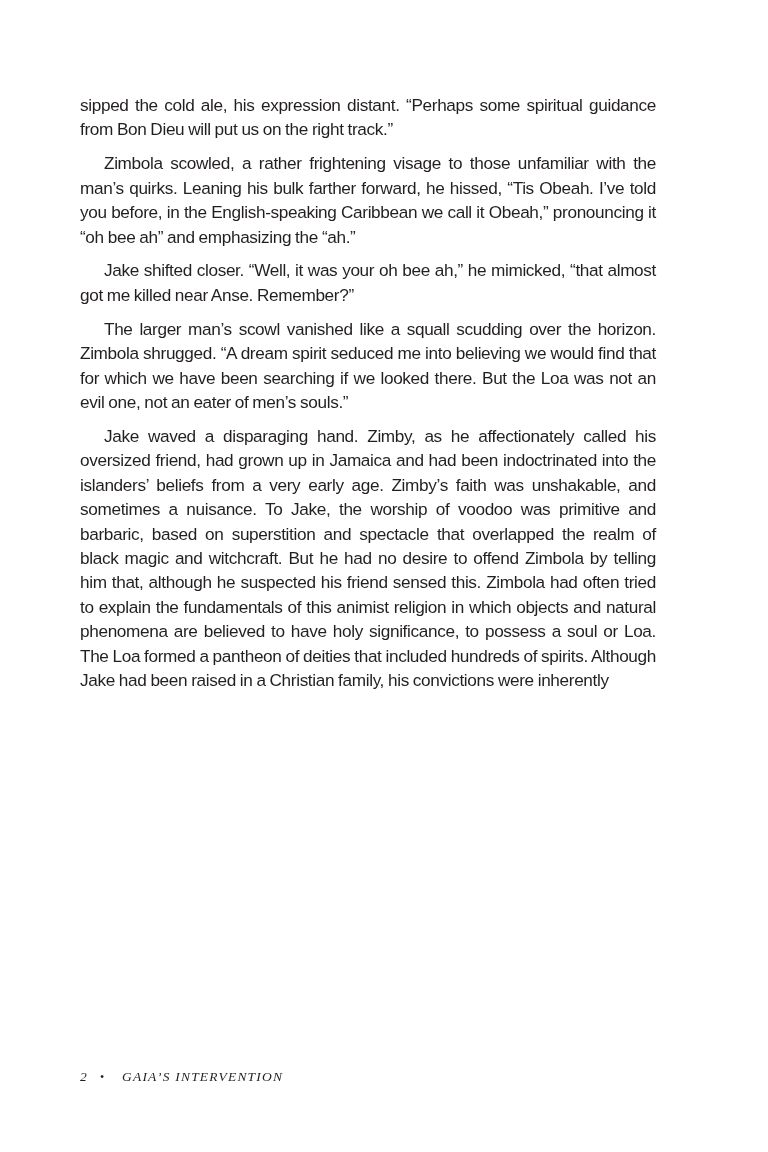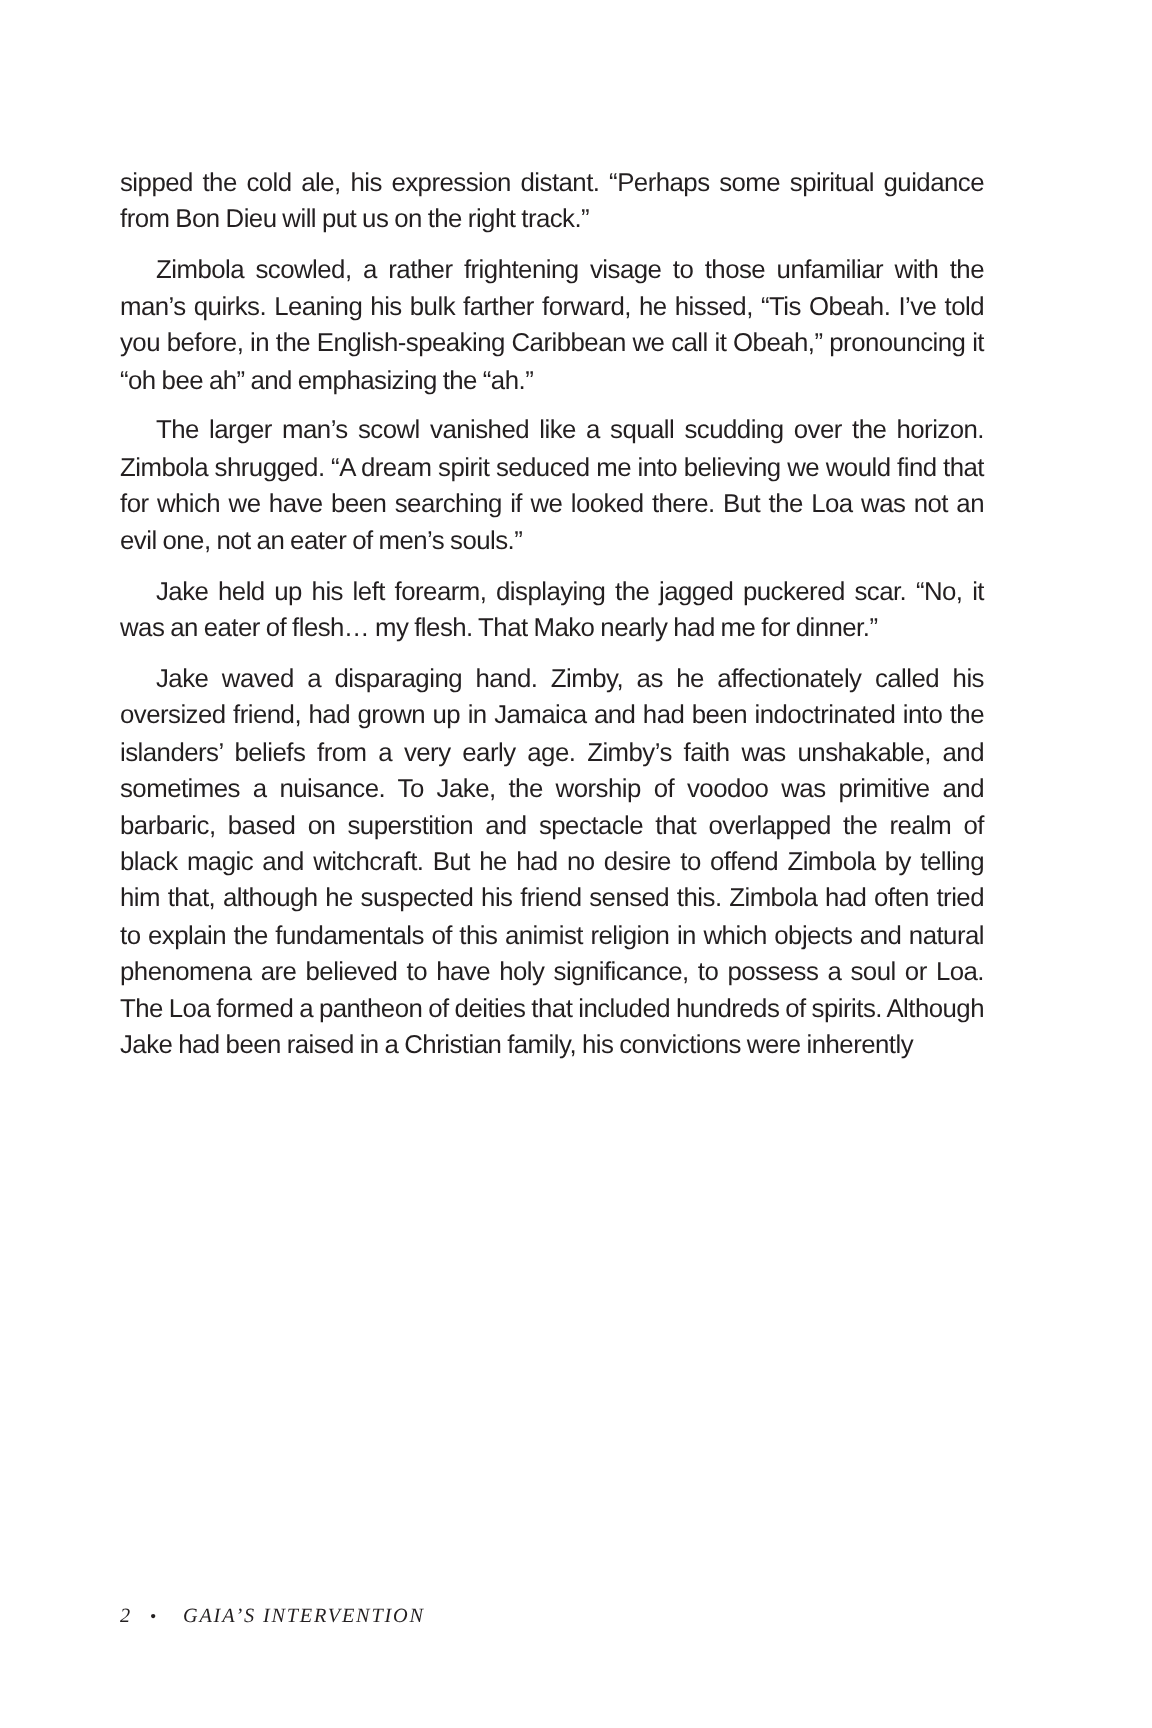--- a/index.html
+++ b/index.html
@@ -26,21 +26,20 @@
       word-spacing: -0.5px;
     }
     .para {
       margin: 0 0 9.5px 0;
       text-align: justify;
       text-indent: 24px;
       hyphens: none;
     }
     .para.continued {
       text-indent: 0;
-      margin-top: 16px;
     }
     .footer {
       position: absolute;
       left: 80px;
       top: 1069px;
       font-family: "Liberation Serif", serif;
       font-style: italic;
       font-size: 13.5px;
       color: #231f20;
       display: flex;
@@ -61,22 +60,22 @@
       letter-spacing: 1.2px;
       text-transform: uppercase;
     }
   </style>
 </head>
 <body>
 
 <div class="page">
   <p class="para continued">sipped the cold ale, his expression distant. “Perhaps some spiritual guidance from Bon Dieu will put us on the right track.”</p>
   <p class="para">Zimbola scowled, a rather frightening visage to those unfamiliar with the man’s quirks. Leaning his bulk farther forward, he hissed, “Tis Obeah. I’ve told you before, in the English-speaking Caribbean we call it Obeah,” pronouncing it “oh bee ah” and emphasizing the “ah.”</p>
+  <p class="para">Jake shifted closer. “Well, it was your oh bee ah,” he mimicked, “that almost got me killed near Anse. Remember?”</p>
   <p class="para">The larger man’s scowl vanished like a squall scudding over the horizon. Zimbola shrugged. “A dream spirit seduced me into believing we would find that for which we have been searching if we looked there. But the Loa was not an evil one, not an eater of men’s souls.”</p>
-  <p class="para">Jake held up his left forearm, displaying the jagged puckered scar. “No, it was an eater of flesh… my flesh. That Mako nearly had me for dinner.”</p>
   <p class="para">Jake waved a disparaging hand. Zimby, as he affectionately called his oversized friend, had grown up in Jamaica and had been indoctrinated into the islanders’ beliefs from a very early age. Zimby’s faith was unshakable, and sometimes a nuisance. To Jake, the worship of voodoo was primitive and barbaric, based on superstition and spectacle that overlapped the realm of black magic and witchcraft. But he had no desire to offend Zimbola by telling him that, although he suspected his friend sensed this. Zimbola had often tried to explain the fundamentals of this animist religion in which objects and natural phenomena are believed to have holy significance, to possess a soul or Loa. The Loa formed a pantheon of deities that included hundreds of spirits. Although Jake had been raised in a Christian family, his convictions were inherently</p>
 </div>
 
 <div class="footer">
   <span class="page-number">2</span>
   <span class="separator">•</span>
   <span class="running-title">Gaia’s Intervention</span>
 </div>
 
 </body></html>

